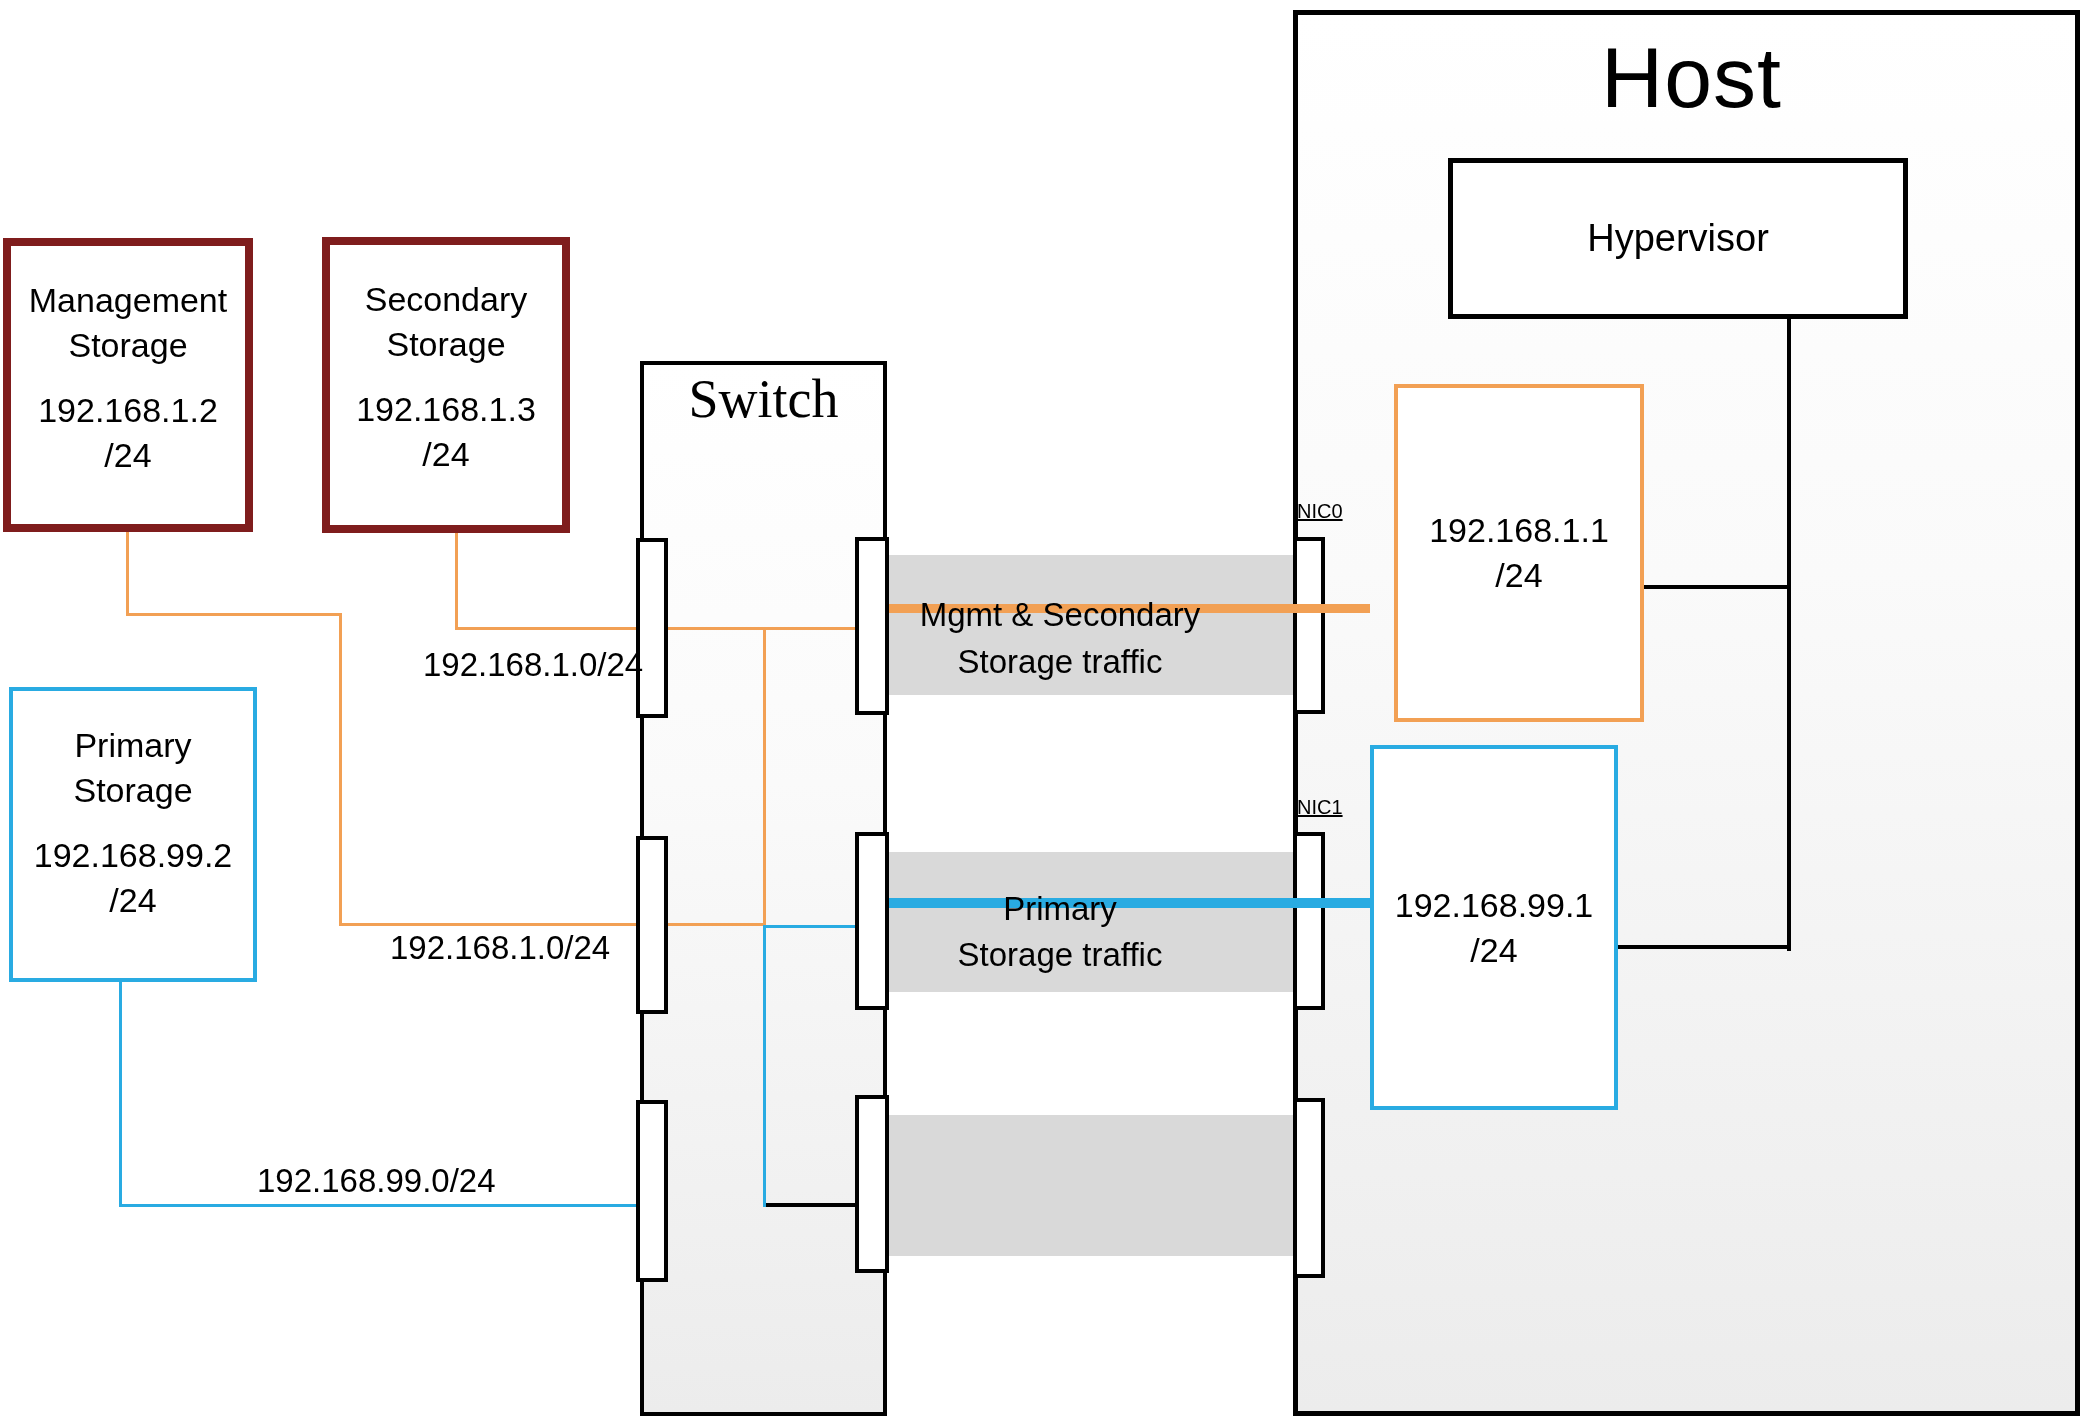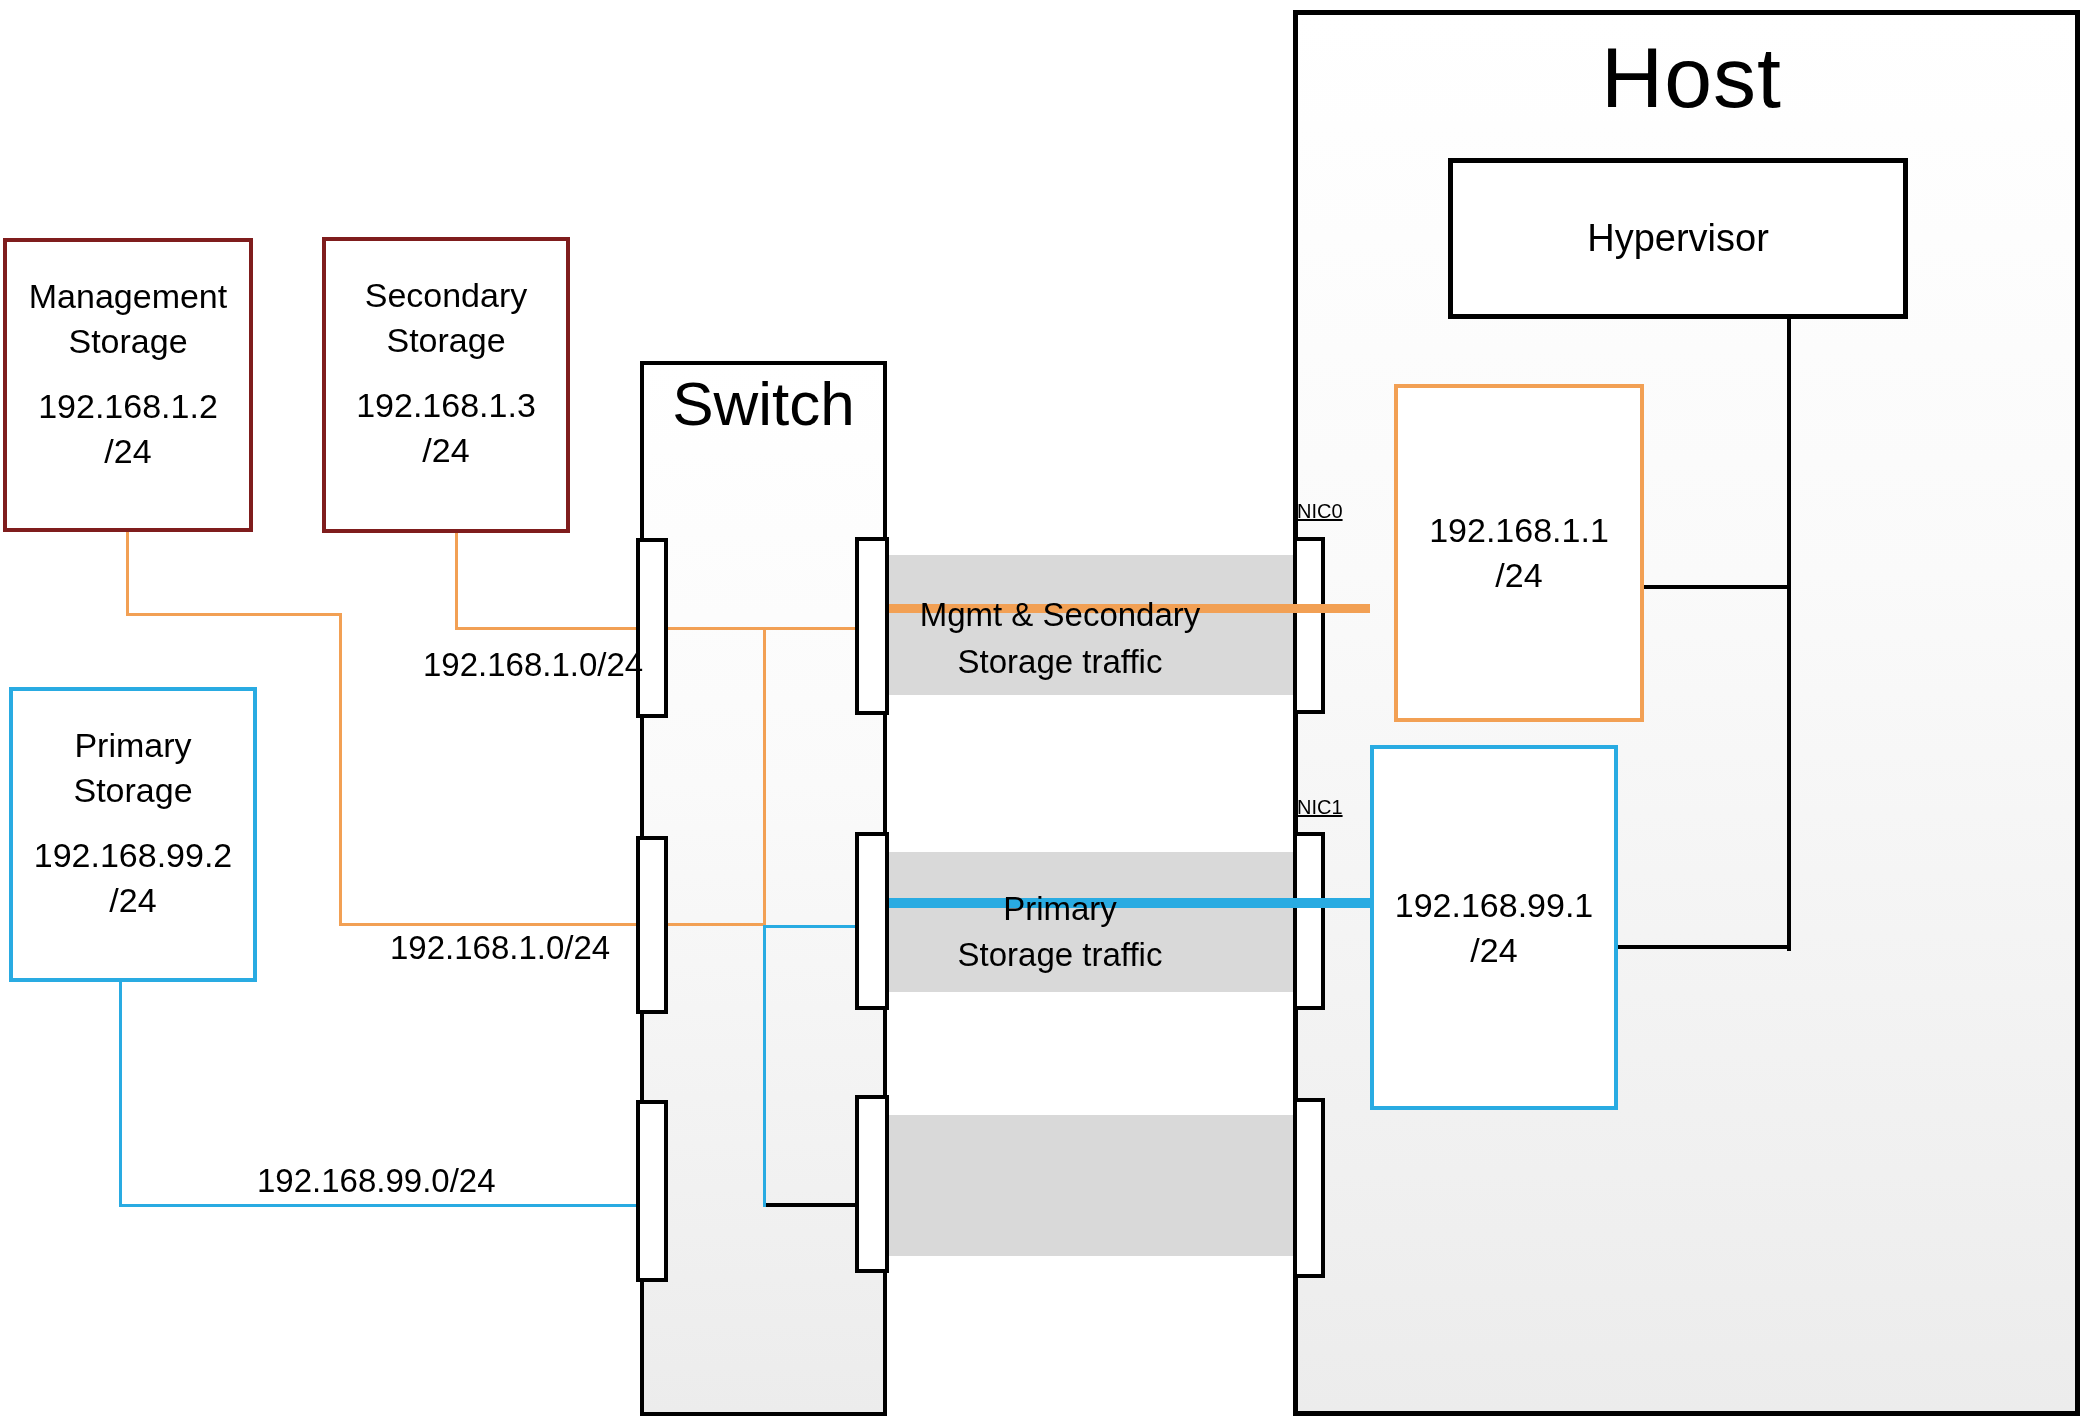--- a/index.html
+++ b/index.html
@@ -9,42 +9,42 @@
   }
   .big-box{
     position:absolute;border:5px solid #000;
     background:linear-gradient(to bottom,#ffffff 0%,#fafafa 40%,#ececec 100%);
     box-sizing:border-box;
   }
   .device{
     position:absolute;background:#ffffff;box-sizing:border-box;
     text-align:center;font-size:34px;line-height:45px;
   }
-  .device.orange{border:4px solid #7f1d1d;}
+  .device.orange{border:8px solid #7f1d1d;}
   .device.blue{border:4px solid #29ABE2;}
   .device .name{margin-top:32px;}
   .device .ip{margin-top:20px;}
   .nic-device{
     position:absolute;background:#ffffff;box-sizing:border-box;
     display:flex;flex-direction:column;align-items:center;justify-content:center;
     text-align:center;font-size:34px;line-height:45px;
   }
   .nic-device.orange{border:4px solid #F2A054;margin-left:24px;}
   .nic-device.blue{border:4px solid #29ABE2;}
   .port{
     position:absolute;background:#ffffff;border:4px solid #000;box-sizing:border-box;
   }
   .band{position:absolute;background:#D9D9D9;}
   .wire{position:absolute;}
   .wire.orange{background:#F2A054;}
   .wire.blue{background:#29ABE2;}
   .wire.black{background:#000000;}
   .title{position:absolute;text-align:center;}
   .host-title{font-size:86px;letter-spacing:1px;}
-  .switch-title{font-size:62px;}
+  .switch-title{font-size:54px;font-family:Liberation Serif, serif;}
   .hyper-box{
     position:absolute;border:5px solid #000;background:#ffffff;box-sizing:border-box;
     display:flex;align-items:center;justify-content:center;font-size:38px;
   }
   .netlabel{position:absolute;font-size:33px;white-space:nowrap;}
   .niclabel{position:absolute;font-size:20px;white-space:nowrap;text-decoration:underline;}
   .traffic-label{
     position:absolute;width:436px;text-align:center;
     font-size:33px;line-height:47px;margin-top:28px;
   }

